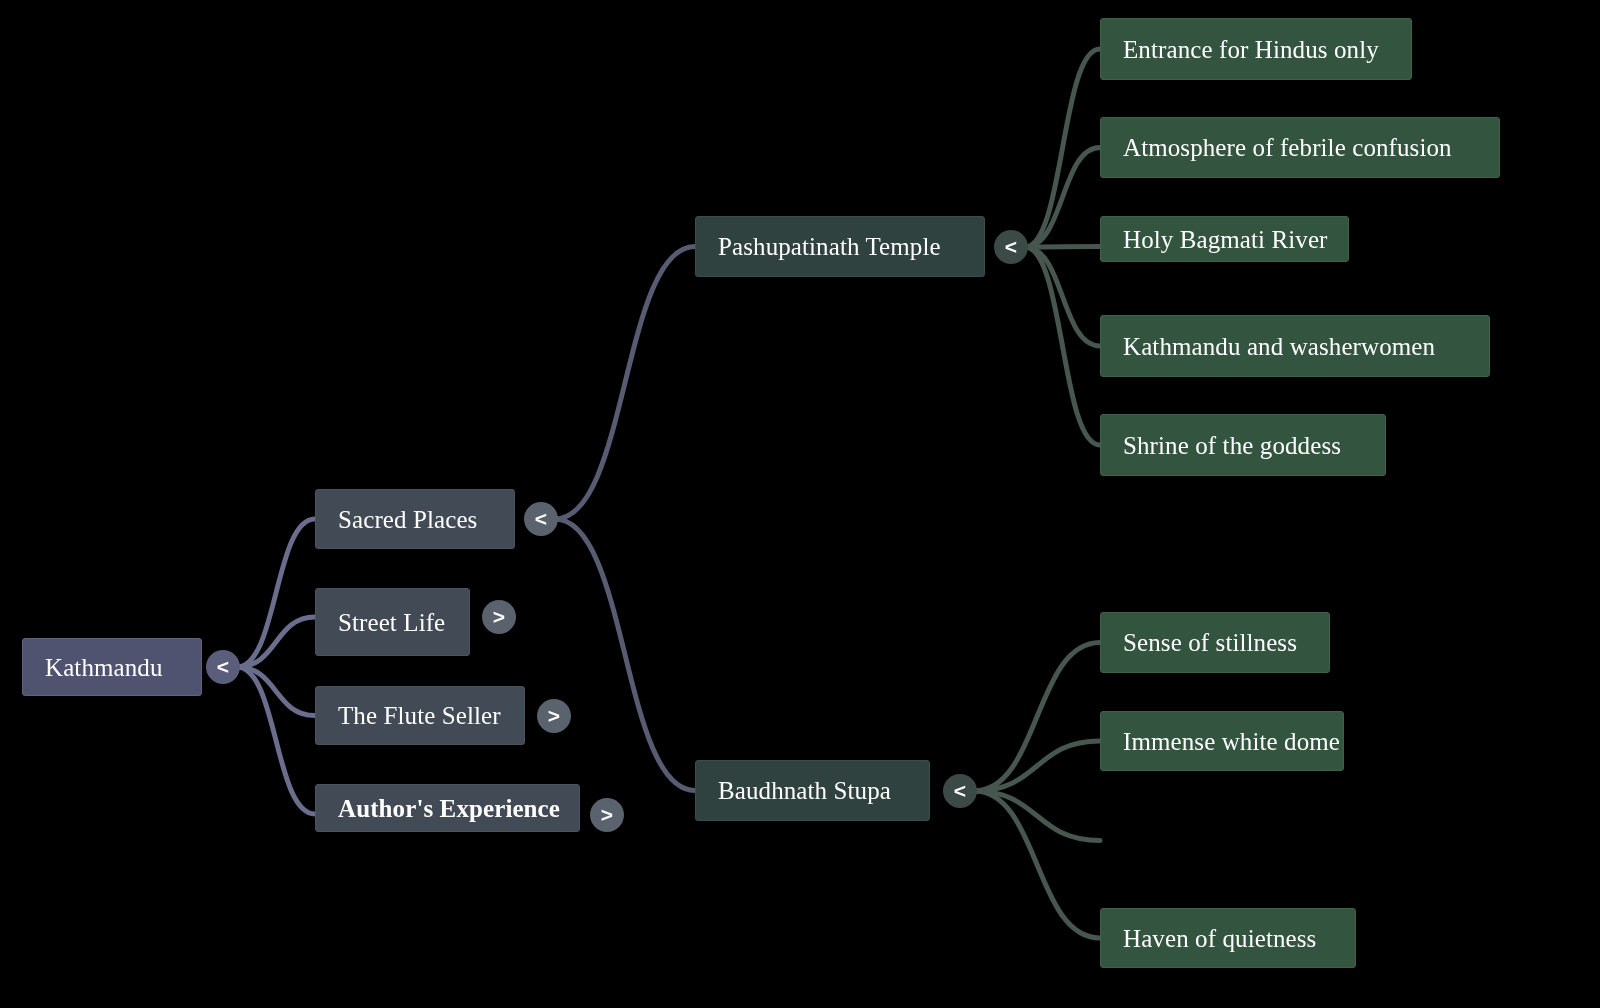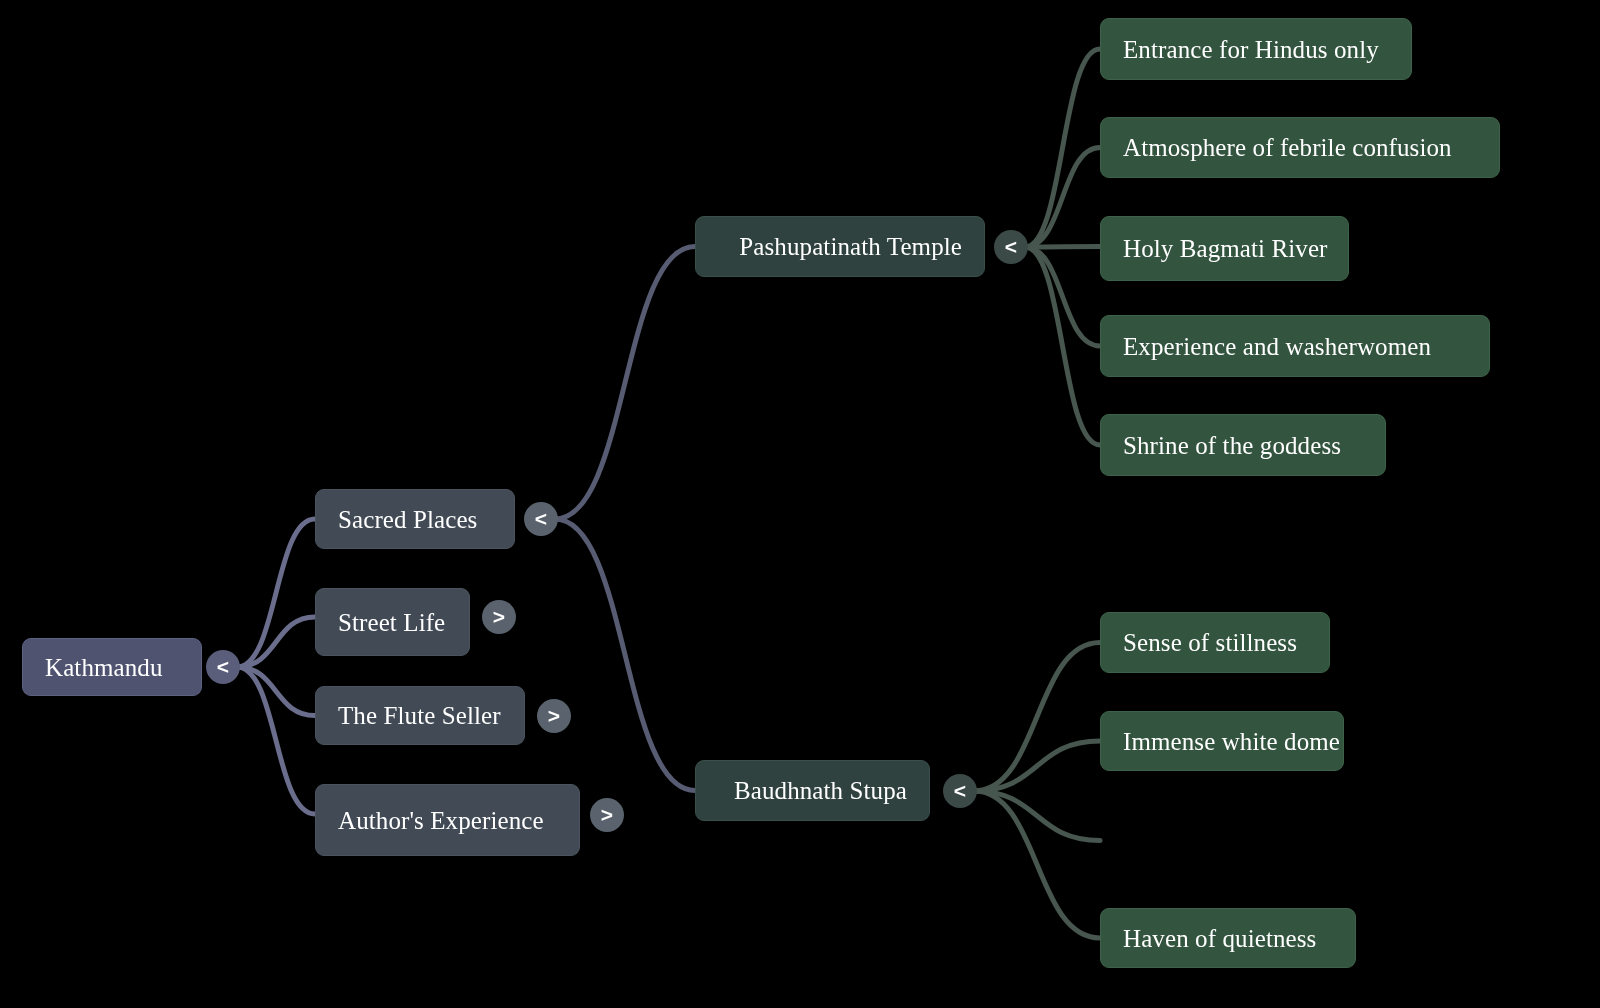--- a/index.html
+++ b/index.html
@@ -21,40 +21,39 @@
     top: 0;
     width: 1600px;
     height: 1008px;
     pointer-events: none;
   }
   .node {
     position: absolute;
     box-sizing: border-box;
     display: flex;
     align-items: center;
-    border-radius: 9px;
+    border-radius: 3px;
     color: #ffffff;
     font-size: 25px;
     line-height: 1;
     padding: 0 22px;
     white-space: nowrap;
     letter-spacing: 0.1px;
   }
   .node.root {
     background: #4f5370;
     border: 1px solid #5d6182;
   }
   .node.branch {
     background: #424b55;
     border: 1px solid #4b545e;
   }
   .node.mid {
     background: #2f423f;
     border: 1px solid #3a4f4b;
-    justify-content: flex-end;
   }
   .node.leaf {
     background: #33543e;
     border: 1px solid #3d6249;
   }
   .toggle {
     position: absolute;
     width: 34px;
     height: 34px;
     border-radius: 50%;
@@ -112,21 +111,21 @@
     </div>
     <div class="toggle branch-t" style="left: 482px; top: 600px;">
       <span>&gt;</span>
     </div>
     <div class="node branch" style="left: 315px; top: 686px; width: 210px; height: 59px;">
       <span>The Flute Seller</span>
     </div>
     <div class="toggle branch-t" style="left: 537px; top: 699px;">
       <span>&gt;</span>
     </div>
-    <div class="node branch" style="left: 315px; top: 784px; width: 265px; height: 72px;">
+    <div class="node branch" style="left: 315px; top: 784px; width: 265px; height: 48px; font-weight: bold;">
       <span>Author's Experience</span>
     </div>
     <div class="toggle branch-t" style="left: 590px; top: 798px;">
       <span>&gt;</span>
     </div>
     <div class="node mid" style="left: 695px; top: 216px; width: 290px; height: 61px;">
       <span>Pashupatinath Temple</span>
     </div>
     <div class="toggle mid-t" style="left: 994px; top: 230px;">
       <span>&lt;</span>
@@ -136,25 +135,25 @@
     </div>
     <div class="toggle mid-t" style="left: 943px; top: 774px;">
       <span>&lt;</span>
     </div>
     <div class="node leaf" style="left: 1100px; top: 18px; width: 312px; height: 62px;">
       <span>Entrance for Hindus only</span>
     </div>
     <div class="node leaf" style="left: 1100px; top: 117px; width: 400px; height: 61px; align-items: center;">
       <span>Atmosphere of febrile confusion</span>
     </div>
-    <div class="node leaf" style="left: 1100px; top: 216px; width: 249px; height: 65px;">
+    <div class="node leaf" style="left: 1100px; top: 216px; width: 249px; height: 46px;">
       <span>Holy Bagmati River</span>
     </div>
     <div class="node leaf" style="left: 1100px; top: 315px; width: 390px; height: 62px;">
-      <span>Experience and washerwomen</span>
+      <span>Kathmandu and washerwomen</span>
     </div>
     <div class="node leaf" style="left: 1100px; top: 414px; width: 286px; height: 62px;">
       <span>Shrine of the goddess</span>
     </div>
     <div class="node leaf" style="left: 1100px; top: 612px; width: 230px; height: 61px;">
       <span>Sense of stillness</span>
     </div>
     <div class="node leaf" style="left: 1100px; top: 711px; width: 244px; height: 60px;">
       <span>Immense white dome</span>
     </div>

